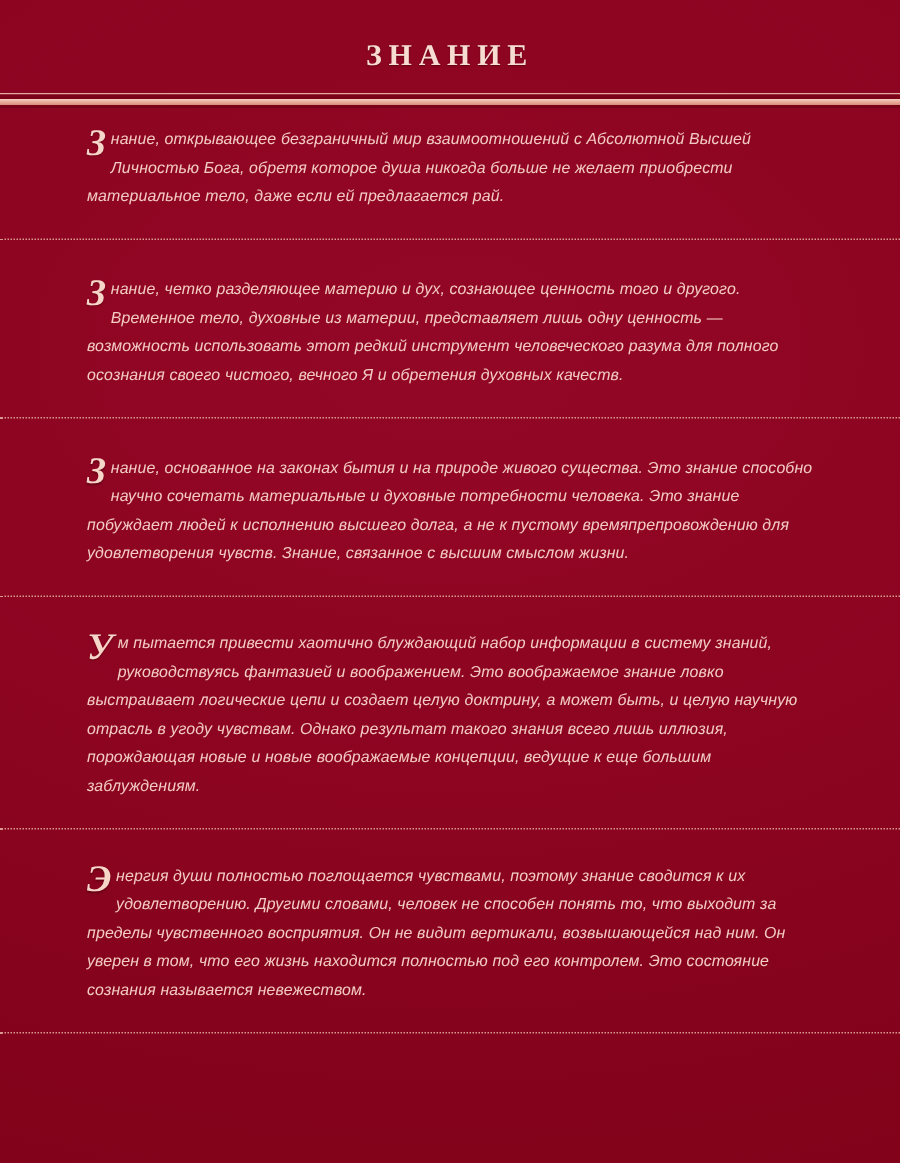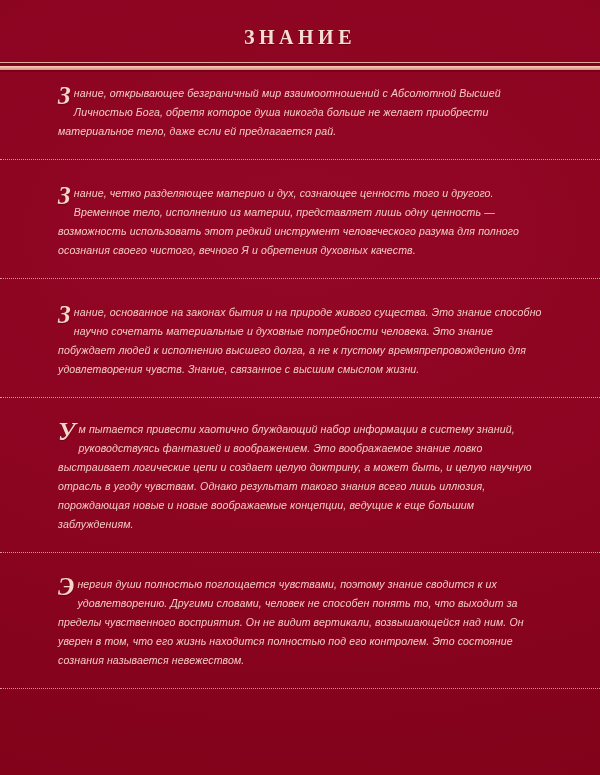--- a/index.html
+++ b/index.html
@@ -148,21 +148,21 @@
 
   <div class="content">
 
     <div class="block block-1">
       <p class="block-body"><span class="dropcap">З</span><span>нание, открывающее безграничный мир взаимоотношений с Абсолютной Высшей Личностью Бога, обретя которое душа никогда больше не желает приобрести материальное тело, даже если ей предлагается рай.</span></p>
     </div>
 
     <div class="divider"></div>
 
     <div class="block block-2">
-      <p class="block-body"><span class="dropcap">З</span><span>нание, четко разделяющее материю и дух, сознающее ценность того и другого. Временное тело, исполнению из материи, представляет лишь одну ценность — возможность использовать этот редкий инструмент человеческого разума для полного осознания своего чистого, вечного Я и обретения духовных качеств.</span></p>
+      <p class="block-body"><span class="dropcap">З</span><span>нание, четко разделяющее материю и дух, сознающее ценность того и другого. Временное тело, духовные из материи, представляет лишь одну ценность — возможность использовать этот редкий инструмент человеческого разума для полного осознания своего чистого, вечного Я и обретения духовных качеств.</span></p>
     </div>
 
     <div class="divider"></div>
 
     <div class="block block-3">
       <p class="block-body"><span class="dropcap">З</span><span>нание, основанное на законах бытия и на природе живого существа. Это знание способно научно сочетать материальные и духовные потребности человека. Это знание побуждает людей к исполнению высшего долга, а не к пустому времяпрепровождению для удовлетворения чувств. Знание, связанное с высшим смыслом жизни.</span></p>
     </div>
 
     <div class="divider"></div>
 

